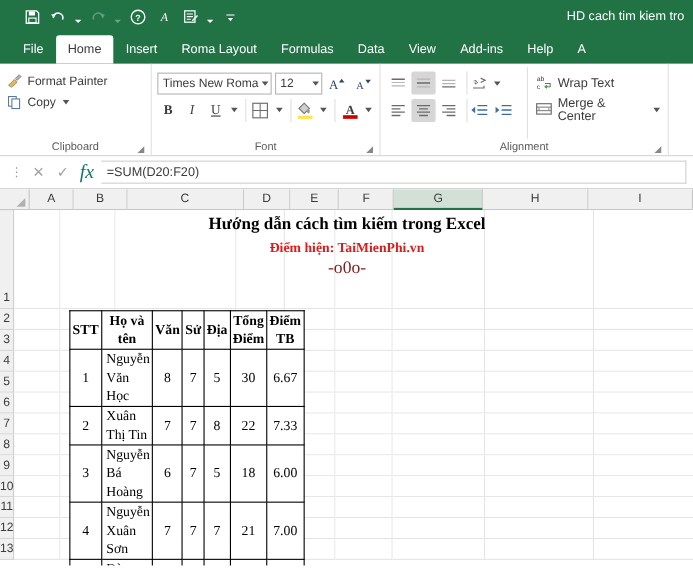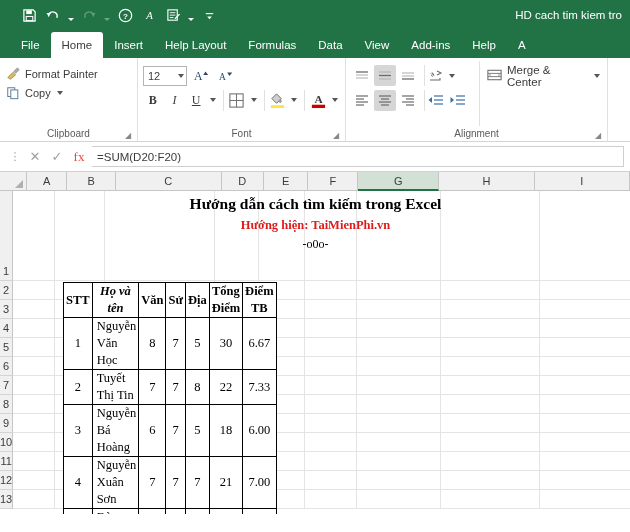--- a/index.html
+++ b/index.html
@@ -195,21 +195,21 @@
     border-left: 3px solid transparent;
     border-right: 3px solid transparent;
     border-top: 4px solid #777;
   }
   .fb-dots { width: 18px; text-align: center; color: #9a9a9a; font-size: 11px; }
   .fb-btn {
     width: 22px; height: 21px;
     display: flex; align-items: center; justify-content: center;
     color: #a0a0a0; font-size: 13px;
   }
-  .fb-fx { font-family: "Liberation Serif", serif; color: #ef4444; font-size: 13px; }
+  .fb-fx { font-style: italic; font-family: "Liberation Serif", serif; color: #0f766e; font-size: 18px; }
   .fb-input {
     flex: 1; height: 21px;
     border: 1px solid #cfcfcf;
     border-left: none;
     background: #fff;
     display: flex; align-items: center;
     padding: 0 5px;
     font-size: 11.5px; color: #3b3b3b;
     margin-left: 2px;
   }
@@ -271,21 +271,21 @@
   }
   .title-block {
     position: absolute;
     left: 63px; top: 2px;
     width: 505px;
     text-align: center;
     font-family: "Liberation Serif", serif;
   }
   .t-main { font-size: 15.5px; font-weight: bold; color: #000; line-height: 22px; }
   .t-sub  { font-size: 12.5px; font-weight: bold; color: #e01b1b; line-height: 20px; }
-  .t-orn  { font-size: 12px; color: #000000; line-height: 18px; }
+  .t-orn  { font-size: 16px; color: #7f1d1d; line-height: 18px; }
 
   .datatable {
     position: absolute;
     left: 63px; top: 91px;
     border-collapse: collapse;
     font-family: "Liberation Serif", serif;
     font-size: 12.5px;
     color: #000;
     background: transparent;
   }
@@ -293,21 +293,21 @@
     border: 1px solid #000;
     height: 19px;
     padding: 0 2px;
     background: #fff;
     line-height: 17px;
   }
   .datatable th { font-weight: bold; text-align: center; }
   .datatable td.c-num { text-align: center; }
   .datatable td.c-name { text-align: left; padding-left: 4px; }
   .col-stt  { width: 42px; }
-  .col-name { width: 110px; font-style: italic; }
+  .col-name { width: 110px; }
   .col-van  { width: 44px; }
   .col-su   { width: 46px; }
   .col-dia  { width: 52px; }
   .col-tong { width: 84px; }
   .col-tb   { width: 99px; }
 </style>
 </head>
 <body>
 
 <div class="titlebar">
@@ -375,21 +375,21 @@
     </div>
   </div>
 
   <div class="win-title">HD cach tim kiem tro</div>
 </div>
 
 <div class="tabstrip">
   <div class="tab">File</div>
   <div class="tab active">Home</div>
   <div class="tab">Insert</div>
-  <div class="tab">Help Layout</div>
+  <div class="tab">Roma Layout</div>
   <div class="tab">Formulas</div>
   <div class="tab">Data</div>
   <div class="tab">View</div>
   <div class="tab">Add-ins</div>
   <div class="tab">Help</div>
   <div class="tab">A</div>
 </div>
 
 <div class="ribbon">
 
@@ -417,20 +417,24 @@
         </div>
       </div>
     </div>
     <div class="group-label">Clipboard</div>
     <div class="launcher">◢</div>
   </div>
 
   <div class="group g-font">
     <div class="group-body" style="flex-direction:column;">
       <div class="font-row1">
+        <div class="combo fontname">
+          <span>Times New Roma</span>
+          <span class="cb-caret"></span>
+        </div>
         <div class="combo fontsize">
           <span>12</span>
           <span class="cb-caret"></span>
         </div>
         <div class="rbtn">
           <svg width="18" height="16" viewBox="0 0 20 16">
               <text x="7" y="13" font-size="13" font-family="Liberation Serif, serif" fill="#2b4a6b" text-anchor="middle">A</text>
               <path d="M15 3 L18 7 L12.5 7 Z" fill="#2b4a6b"></path>
             </svg>
         </div>
@@ -552,20 +556,31 @@
             <svg width="18" height="16" viewBox="0 0 18 16">
                 <line x1="7" y1="4" x2="16" y2="4" stroke="#3a6ea5" stroke-width="1.2"></line>
                 <line x1="7" y1="8" x2="16" y2="8" stroke="#3a6ea5" stroke-width="1.2"></line>
                 <line x1="7" y1="12" x2="16" y2="12" stroke="#3a6ea5" stroke-width="1.2"></line>
                 <path d="M1.5 5 L5 8 L1.5 11 Z" fill="#3a6ea5"></path>
               </svg>
           </div>
         </div>
       </div>
       <div class="align-right">
+        <div class="al-item">
+          <span class="ico" style="width:17px;">
+            <svg width="17" height="16" viewBox="0 0 18 16">
+                <text x="2" y="7" font-size="6.5" font-family="Liberation Sans, sans-serif" fill="#3b3b3b">ab</text>
+                <text x="2" y="14" font-size="6.5" font-family="Liberation Sans, sans-serif" fill="#3b3b3b">c</text>
+                <path d="M10 9 L15 9 L15 12 L11 12" fill="none" stroke="#4a8a4a" stroke-width="1"></path>
+                <path d="M12 10.5 L10 12 L12 13.5" fill="none" stroke="#4a8a4a" stroke-width="1"></path>
+              </svg>
+          </span>
+          <span>Wrap Text</span>
+        </div>
         <div class="al-item">
           <span class="ico" style="width:17px;">
             <svg width="17" height="16" viewBox="0 0 18 16">
                 <rect x="2" y="3" width="14" height="10" fill="none" stroke="#6b6b6b" stroke-width="1.1"></rect>
                 <line x1="2" y1="6.3" x2="16" y2="6.3" stroke="#6b6b6b" stroke-width="0.9"></line>
                 <line x1="2" y1="9.7" x2="16" y2="9.7" stroke="#6b6b6b" stroke-width="0.9"></line>
                 <path d="M5 8 L3.5 8 M13 8 L14.5 8" stroke="#3a6ea5" stroke-width="1"></path>
               </svg>
           </span>
           <span>Merge &amp; Center</span>
@@ -763,21 +778,21 @@
           <div class="gc" style="width:84px"></div>
           <div class="gc" style="width:99px"></div>
           <div class="gc" style="width:99px"></div>
         </div>
     </div>
   </div>
 
   <div class="sheet-overlay" style="top:19px;">
     <div class="title-block">
       <div class="t-main">Hướng dẫn cách tìm kiếm trong Excel</div>
-      <div class="t-sub">Hướng hiện: TaiMienPhi.vn</div>
+      <div class="t-sub">Điểm hiện: TaiMienPhi.vn</div>
       <div class="t-orn">-o0o-</div>
     </div>
 
     <table class="datatable">
       <thead>
         <tr>
           <th class="col-stt">STT</th>
           <th class="col-name">Họ và tên</th>
           <th class="col-van">Văn</th>
           <th class="col-su">Sử</th>
@@ -791,21 +806,21 @@
             <td class="c-num">1</td>
             <td class="c-name">Nguyễn Văn Học</td>
             <td class="c-num">8</td>
             <td class="c-num">7</td>
             <td class="c-num">5</td>
             <td class="c-num">30</td>
             <td class="c-num">6.67</td>
           </tr>
         <tr>
             <td class="c-num">2</td>
-            <td class="c-name">Tuyết Thị Tin</td>
+            <td class="c-name">Xuân Thị Tin</td>
             <td class="c-num">7</td>
             <td class="c-num">7</td>
             <td class="c-num">8</td>
             <td class="c-num">22</td>
             <td class="c-num">7.33</td>
           </tr>
         <tr>
             <td class="c-num">3</td>
             <td class="c-name">Nguyễn Bá Hoàng</td>
             <td class="c-num">6</td>

